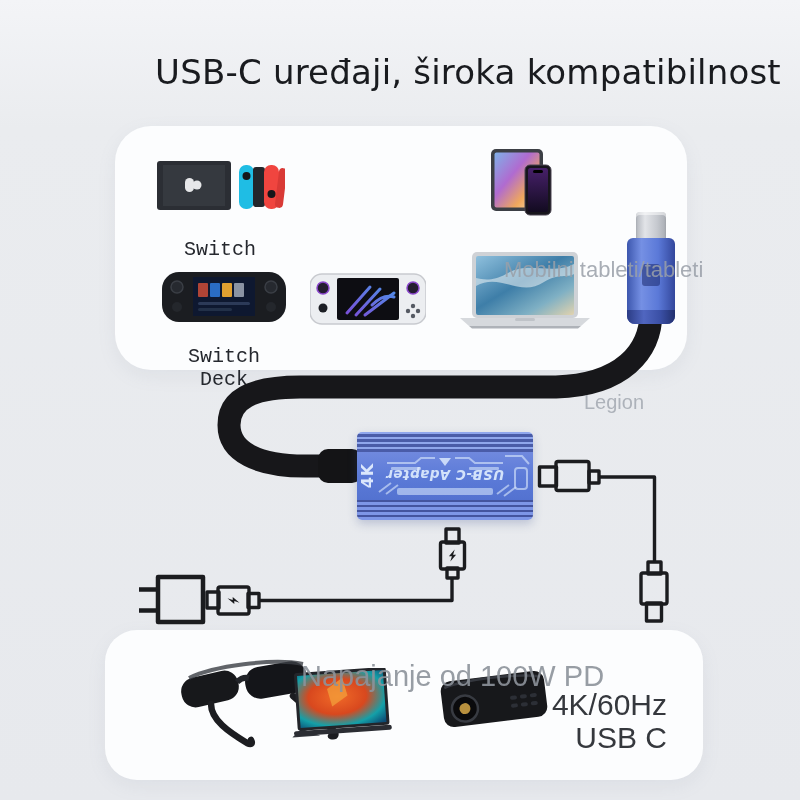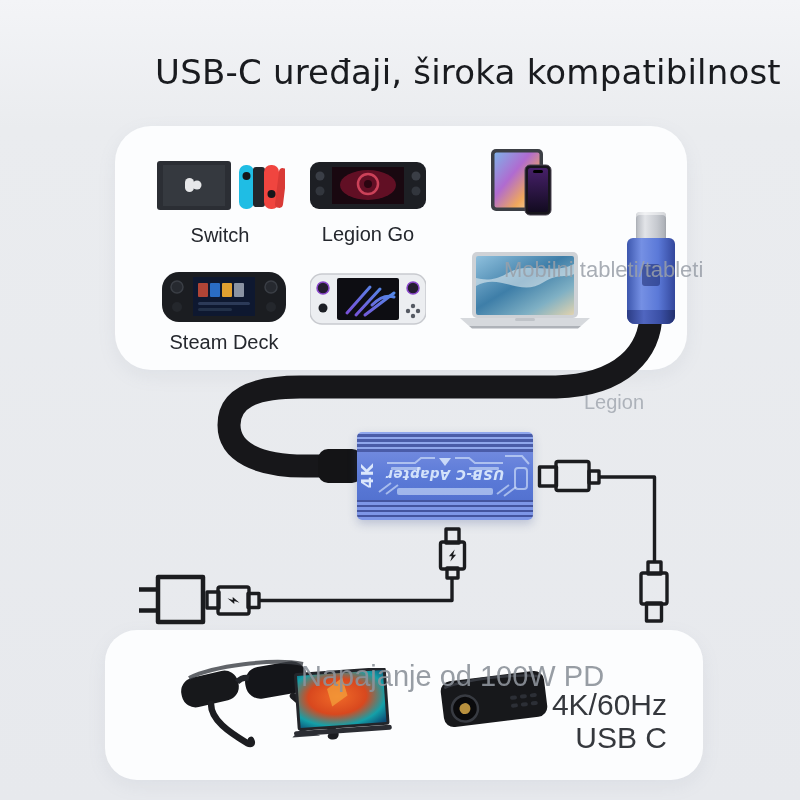--- a/index.html
+++ b/index.html
@@ -13,21 +13,21 @@
     text-align:center;font-size:34px;font-weight:500;color:#191b1f;letter-spacing:.2px;
   }
   .panel{
     position:absolute;background:#fcfdfe;border-radius:36px;
     box-shadow:0 6px 18px rgba(125,135,155,.10);
   }
   .panel.top{left:115px;top:126px;width:572px;height:244px;}
   .panel.bottom{left:105px;top:630px;width:598px;height:150px;border-radius:32px;}
   .device{position:absolute;text-align:center;z-index:2;}
   .device svg{display:block;margin:0 auto;}
-  .dev-label{margin-top:6px;font-size:20px;color:#25282e;font-family:Liberation Sans, sans-serif;}
+  .dev-label{margin-top:20px;font-size:20px;color:#25282e;font-family:Liberation Mono, monospace;}
   .watermark{position:absolute;color:#9aa0a9;font-size:22px;opacity:.85;z-index:6;white-space:nowrap;
     font-family:"Liberation Sans",sans-serif;}
   #wm-tableti{font-size:20px;opacity:.75;}
   #wm-power{color:#8d939b;font-size:29px;opacity:.9;}
   
   .usbc-tip{
     position:absolute;left:636px;top:212px;width:30px;height:30px;border-radius:4px 4px 2px 2px;
     background:linear-gradient(90deg,#b3b7be,#e2e4e8 30%,#c6c9cf 70%,#a9adb4);
     box-shadow:inset 0 3px 0 rgba(255,255,255,.5), inset 0 -2px 2px rgba(0,0,0,.15);z-index:3;
   }
@@ -82,34 +82,20 @@
       <rect x="84" y="11" width="15" height="44" rx="7" fill="#1fbde4"></rect>
       <circle cx="91.5" cy="22" r="4" fill="#15161a"></circle>
       <rect x="98" y="13" width="12" height="40" rx="3" fill="#23262b"></rect>
       <rect x="109" y="11" width="15" height="44" rx="7" fill="#f0453f"></rect>
       <circle cx="116.5" cy="40" r="4" fill="#15161a"></circle>
       <rect x="122" y="14" width="8" height="40" rx="4" fill="#d93a36" transform="rotate(7 126 34)"></rect>
     </svg>
     <div class="dev-label">Switch</div>
   </div>
 
-  <div class="device" style="left:308px;top:157px;width:120px;">
-    <svg width="116" height="60" viewBox="0 0 116 60">
-      <rect x="0" y="5" width="116" height="47" rx="9" fill="#1d1f24"></rect>
-      <rect x="22" y="10" width="72" height="37" fill="#190810"></rect>
-      <ellipse cx="58" cy="28" rx="28" ry="15" fill="#6e1128" opacity=".85"></ellipse>
-      <circle cx="58" cy="27" r="10" fill="none" stroke="#d8485f" stroke-width="2.5" opacity=".9"></circle>
-      <circle cx="58" cy="27" r="4" fill="#2a0510"></circle>
-      <circle cx="10" cy="19" r="4.5" fill="#3a3e46"></circle>
-      <circle cx="10" cy="34" r="4.5" fill="#32363d"></circle>
-      <circle cx="106" cy="19" r="4.5" fill="#3a3e46"></circle>
-      <circle cx="106" cy="34" r="4.5" fill="#32363d"></circle>
-    </svg>
-    <div class="dev-label">Legion Go</div>
-  </div>
 
   <div class="device" style="left:489px;top:148px;width:70px;">
     <svg width="66" height="68" viewBox="0 0 66 68">
       <defs>
         <linearGradient id="padscr" x1="0" y1="0" x2="1" y2="1">
           <stop offset="0" stop-color="#7fb0e8"></stop>
             <stop offset=".4" stop-color="#b06bd0"></stop>
           <stop offset=".72" stop-color="#f0a85c"></stop>
             <stop offset="1" stop-color="#f3e0b8"></stop>
         </linearGradient>
@@ -134,21 +120,21 @@
       <rect x="48" y="14" width="10" height="14" rx="1" fill="#2a6cc4"></rect>
       <rect x="60" y="14" width="10" height="14" rx="1" fill="#e0a030"></rect>
       <rect x="72" y="14" width="10" height="14" rx="1" fill="#8a93a3"></rect>
       <rect x="36" y="33" width="52" height="3" rx="1.5" fill="#2c3a58"></rect>
       <rect x="36" y="39" width="34" height="3" rx="1.5" fill="#223048"></rect>
       <circle cx="15" cy="18" r="6" fill="#26292f" stroke="#3a3e45" stroke-width="1.5"></circle>
       <circle cx="109" cy="18" r="6" fill="#26292f" stroke="#3a3e45" stroke-width="1.5"></circle>
       <circle cx="15" cy="38" r="5" fill="#24272c"></circle>
       <circle cx="109" cy="38" r="5" fill="#24272c"></circle>
     </svg>
-    <div class="dev-label">Steam Deck</div>
+    <div class="dev-label">Switch Deck</div>
   </div>
 
   <div class="device" style="left:308px;top:271px;width:120px;">
     <svg width="116" height="56" viewBox="0 0 116 56">
       <defs>
         <linearGradient id="rogslash" x1="0" y1="1" x2="1" y2="0">
           <stop offset="0" stop-color="#7a4fd8"></stop>
             <stop offset="1" stop-color="#4f8fe8"></stop>
         </linearGradient>
       </defs>

